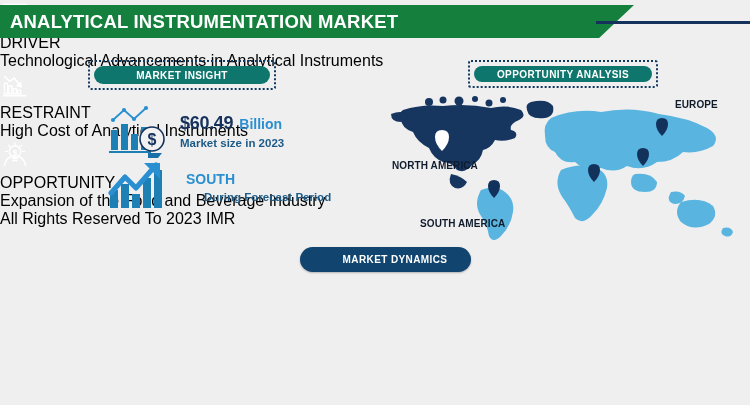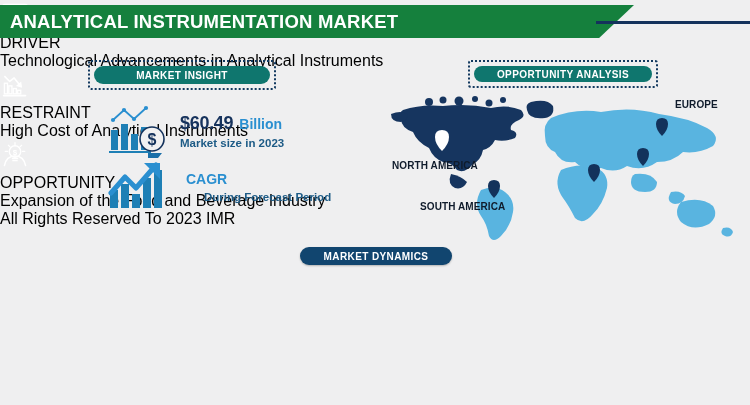--- a/index.html
+++ b/index.html
@@ -74,21 +74,21 @@
 
   .pill-plain {
     position: absolute;
     background: #11456f;
     border-radius: 16px;
     display: flex;
     align-items: center;
     justify-content: center;
     box-shadow: 0 1px 2px rgba(0,0,0,0.25);
   }
-  #market-dynamics-pill { left: 300px; top: 247px; width: 152px; height: 18px; }
+  #market-dynamics-pill { left: 300px; top: 247px; width: 152px; height: 25px; padding-left: 19px; }
 
   
   .stat-row {
     position: absolute;
     display: flex;
     align-items: center;
   }
   #stat-value-row { left: 108px; top: 104px; }
   #stat-cagr-row  { left: 108px; top: 160px; }
 
@@ -126,21 +126,21 @@
   }
   .map-label {
     position: absolute;
     color: #0f1b2b;
     font-size: 10px;
     font-weight: bold;
     letter-spacing: 0.1px;
     white-space: nowrap;
   }
   #label-north-america { left: 7px;   top: 48px; margin-top: 16px; }
-  #label-south-america { left: 35px;  top: 105px; text-align: right; }
+  #label-south-america { left: 35px;  top: 122px; text-align: right; }
   #label-europe        { left: 290px; top: 3px; }</style>
 </head>
 <body>
 
 <div class="header-wrap">
   <div class="header-band">
     <div class="header-title">ANALYTICAL INSTRUMENTATION MARKET</div>
   </div>
   <div class="header-rule"></div>
 </div>
@@ -191,21 +191,21 @@
         <rect x="24" y="34" width="8" height="14"></rect>
         <rect x="35" y="18" width="8" height="30"></rect>
         <rect x="46" y="10" width="8" height="38"></rect>
       </g>
       <path d="M3 33 L17 17 L28 28 L48 5" fill="none" stroke="#2a8fd0" stroke-width="5" stroke-linejoin="round" stroke-linecap="round"></path>
       <path d="M36 3 L52 3 L52 19 Z" fill="#2a8fd0"></path>
     </svg>
   </span>
   <span class="stat-text">
     <span class="stat-headline">
-      <span class="stat-unit">CAGR</span>
+      <span class="stat-unit">SOUTH</span>
     </span>
     <span class="stat-sub" style="display:block;padding-left:24px;">During Forecast Period</span>
   </span>
 </div>
 
 <div class="pill-outer" id="geo-pill">
   <div class="pill">
     <span class="pill-label">OPPORTUNITY ANALYSIS</span>
   </div>
 </div>

